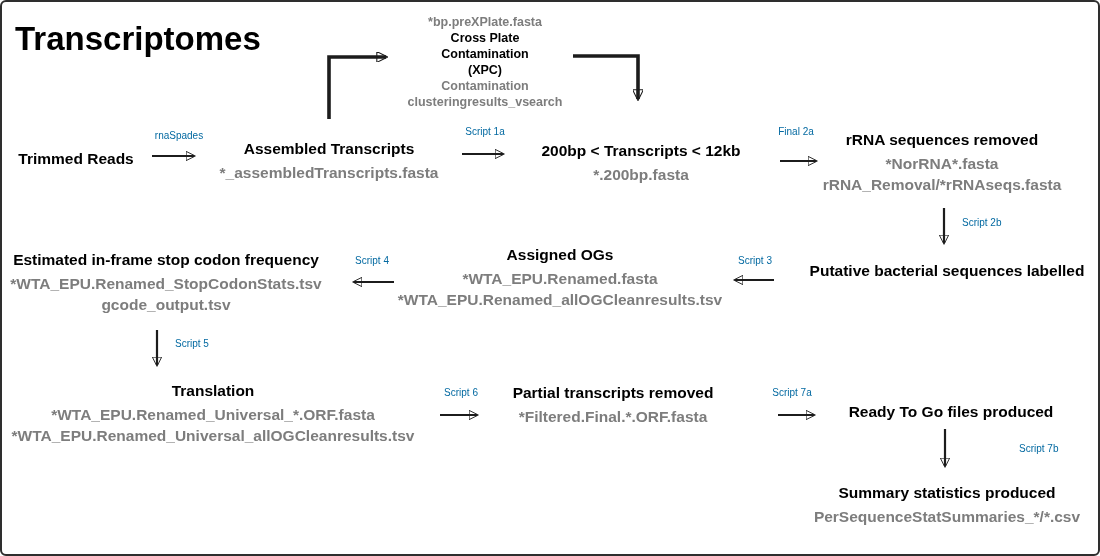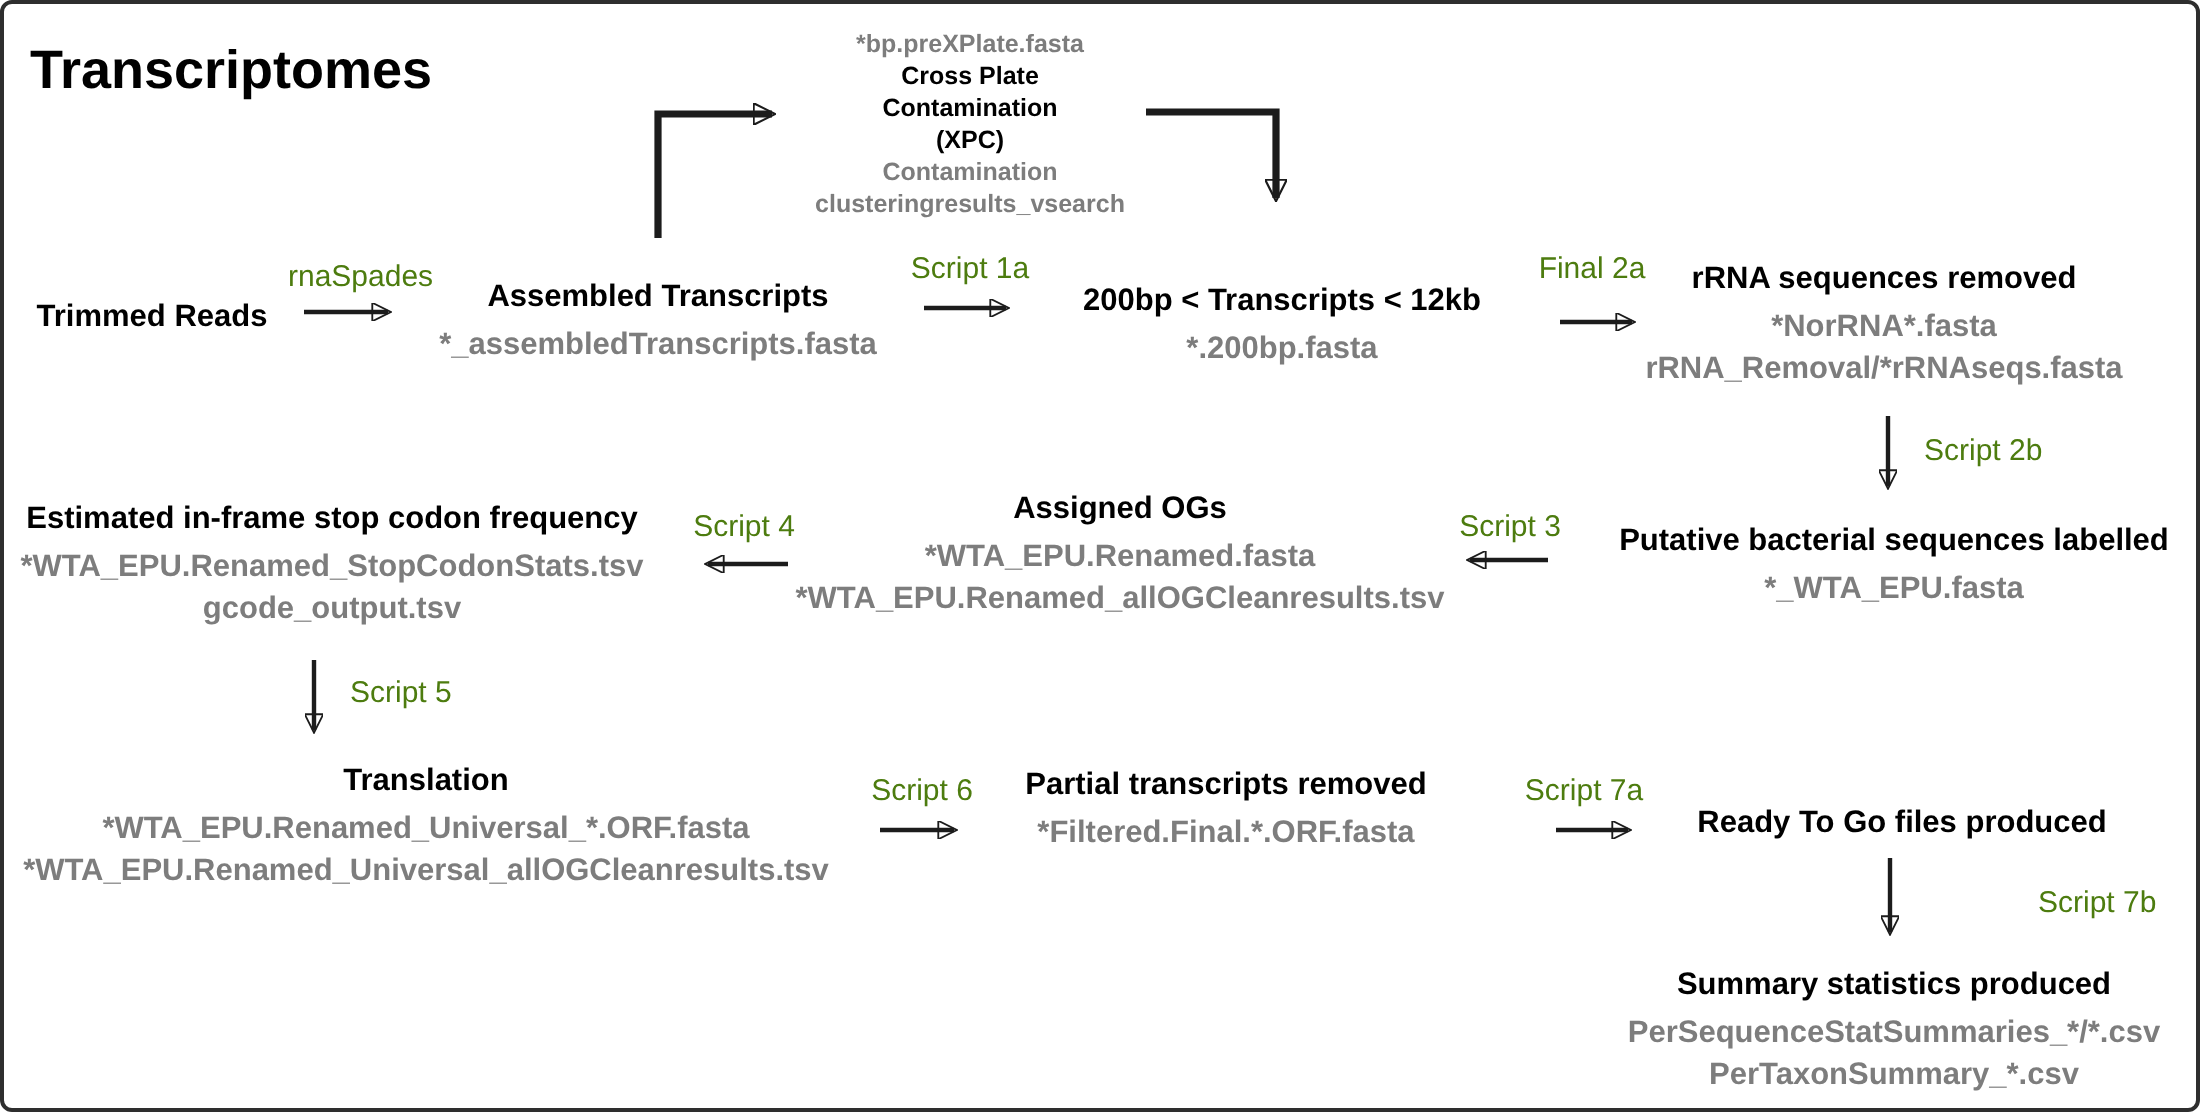--- a/index.html
+++ b/index.html
@@ -15,39 +15,39 @@
     width:1100px;height:556px;
     box-sizing:border-box;
     background:var(--bg);
     border:2px solid var(--border);
     border-radius:6px;
     font-family:"Liberation Sans", sans-serif;
     overflow:hidden;
   }
   .page-title{
     position:absolute;left:13px;top:18px;
-    font-size:27px;font-weight:bold;color:var(--heading);
+    font-size:33px;font-weight:bold;color:var(--heading);
     letter-spacing:0px;
   }
   .node{position:absolute;text-align:center;}
   .node .hd{
     font-size:15.5px;font-weight:bold;color:var(--heading);
     line-height:22px;white-space:nowrap;
   }
   .node .file{
     font-size:15.5px;font-weight:bold;color:var(--file);
     line-height:21px;white-space:nowrap;
   }
   .node .files{margin-top:2px;}
   .node.small .hd{font-size:12.5px;line-height:16px;white-space:pre-line;}
   .node.small .file{font-size:12.5px;line-height:16px;}
   .node.small .files{margin-top:0;}
   .arrow-label{
     position:absolute;
-    font-size:15px;color:#4d7c0f;
+    font-size:10px;color:#0369a1;
     white-space:nowrap;
   }
   .arrow-label.centered{text-align:center;width:70px;}
   .arrows{
     position:absolute;left:0;top:0;width:1100px;height:556px;
     color:var(--arrow);
     pointer-events:none;
   }
   .arrows path{fill:none;stroke:currentColor;}
   .arrows .thin{stroke-width:2.2;}
@@ -126,23 +126,20 @@
   <div class="node" style="left:795px;top:127px;width:290px;">
     <div class="hd">rRNA sequences removed</div>
     <div class="files">
       <div class="file">*NorRNA*.fasta</div>
       <div class="file">rRNA_Removal/*rRNAseqs.fasta</div>
     </div>
   </div>
 
   <div class="node" style="left:795px;top:258px;width:300px;">
     <div class="hd">Putative bacterial sequences labelled</div>
-    <div class="files">
-      <div class="file">*_WTA_EPU.fasta</div>
-    </div>
   </div>
 
   <div class="node" style="left:393px;top:242px;width:330px;">
     <div class="hd">Assigned OGs</div>
     <div class="files">
       <div class="file">*WTA_EPU.Renamed.fasta</div>
       <div class="file">*WTA_EPU.Renamed_allOGCleanresults.tsv</div>
     </div>
   </div>
 
@@ -170,17 +167,16 @@
   </div>
 
   <div class="node" style="left:829px;top:399px;width:240px;">
     <div class="hd">Ready To Go files produced</div>
   </div>
 
   <div class="node" style="left:805px;top:480px;width:280px;">
     <div class="hd">Summary statistics produced</div>
     <div class="files">
       <div class="file">PerSequenceStatSummaries_*/*.csv</div>
-      <div class="file">PerTaxonSummary_*.csv</div>
     </div>
   </div>
 
 </div>
 
 </body></html>

